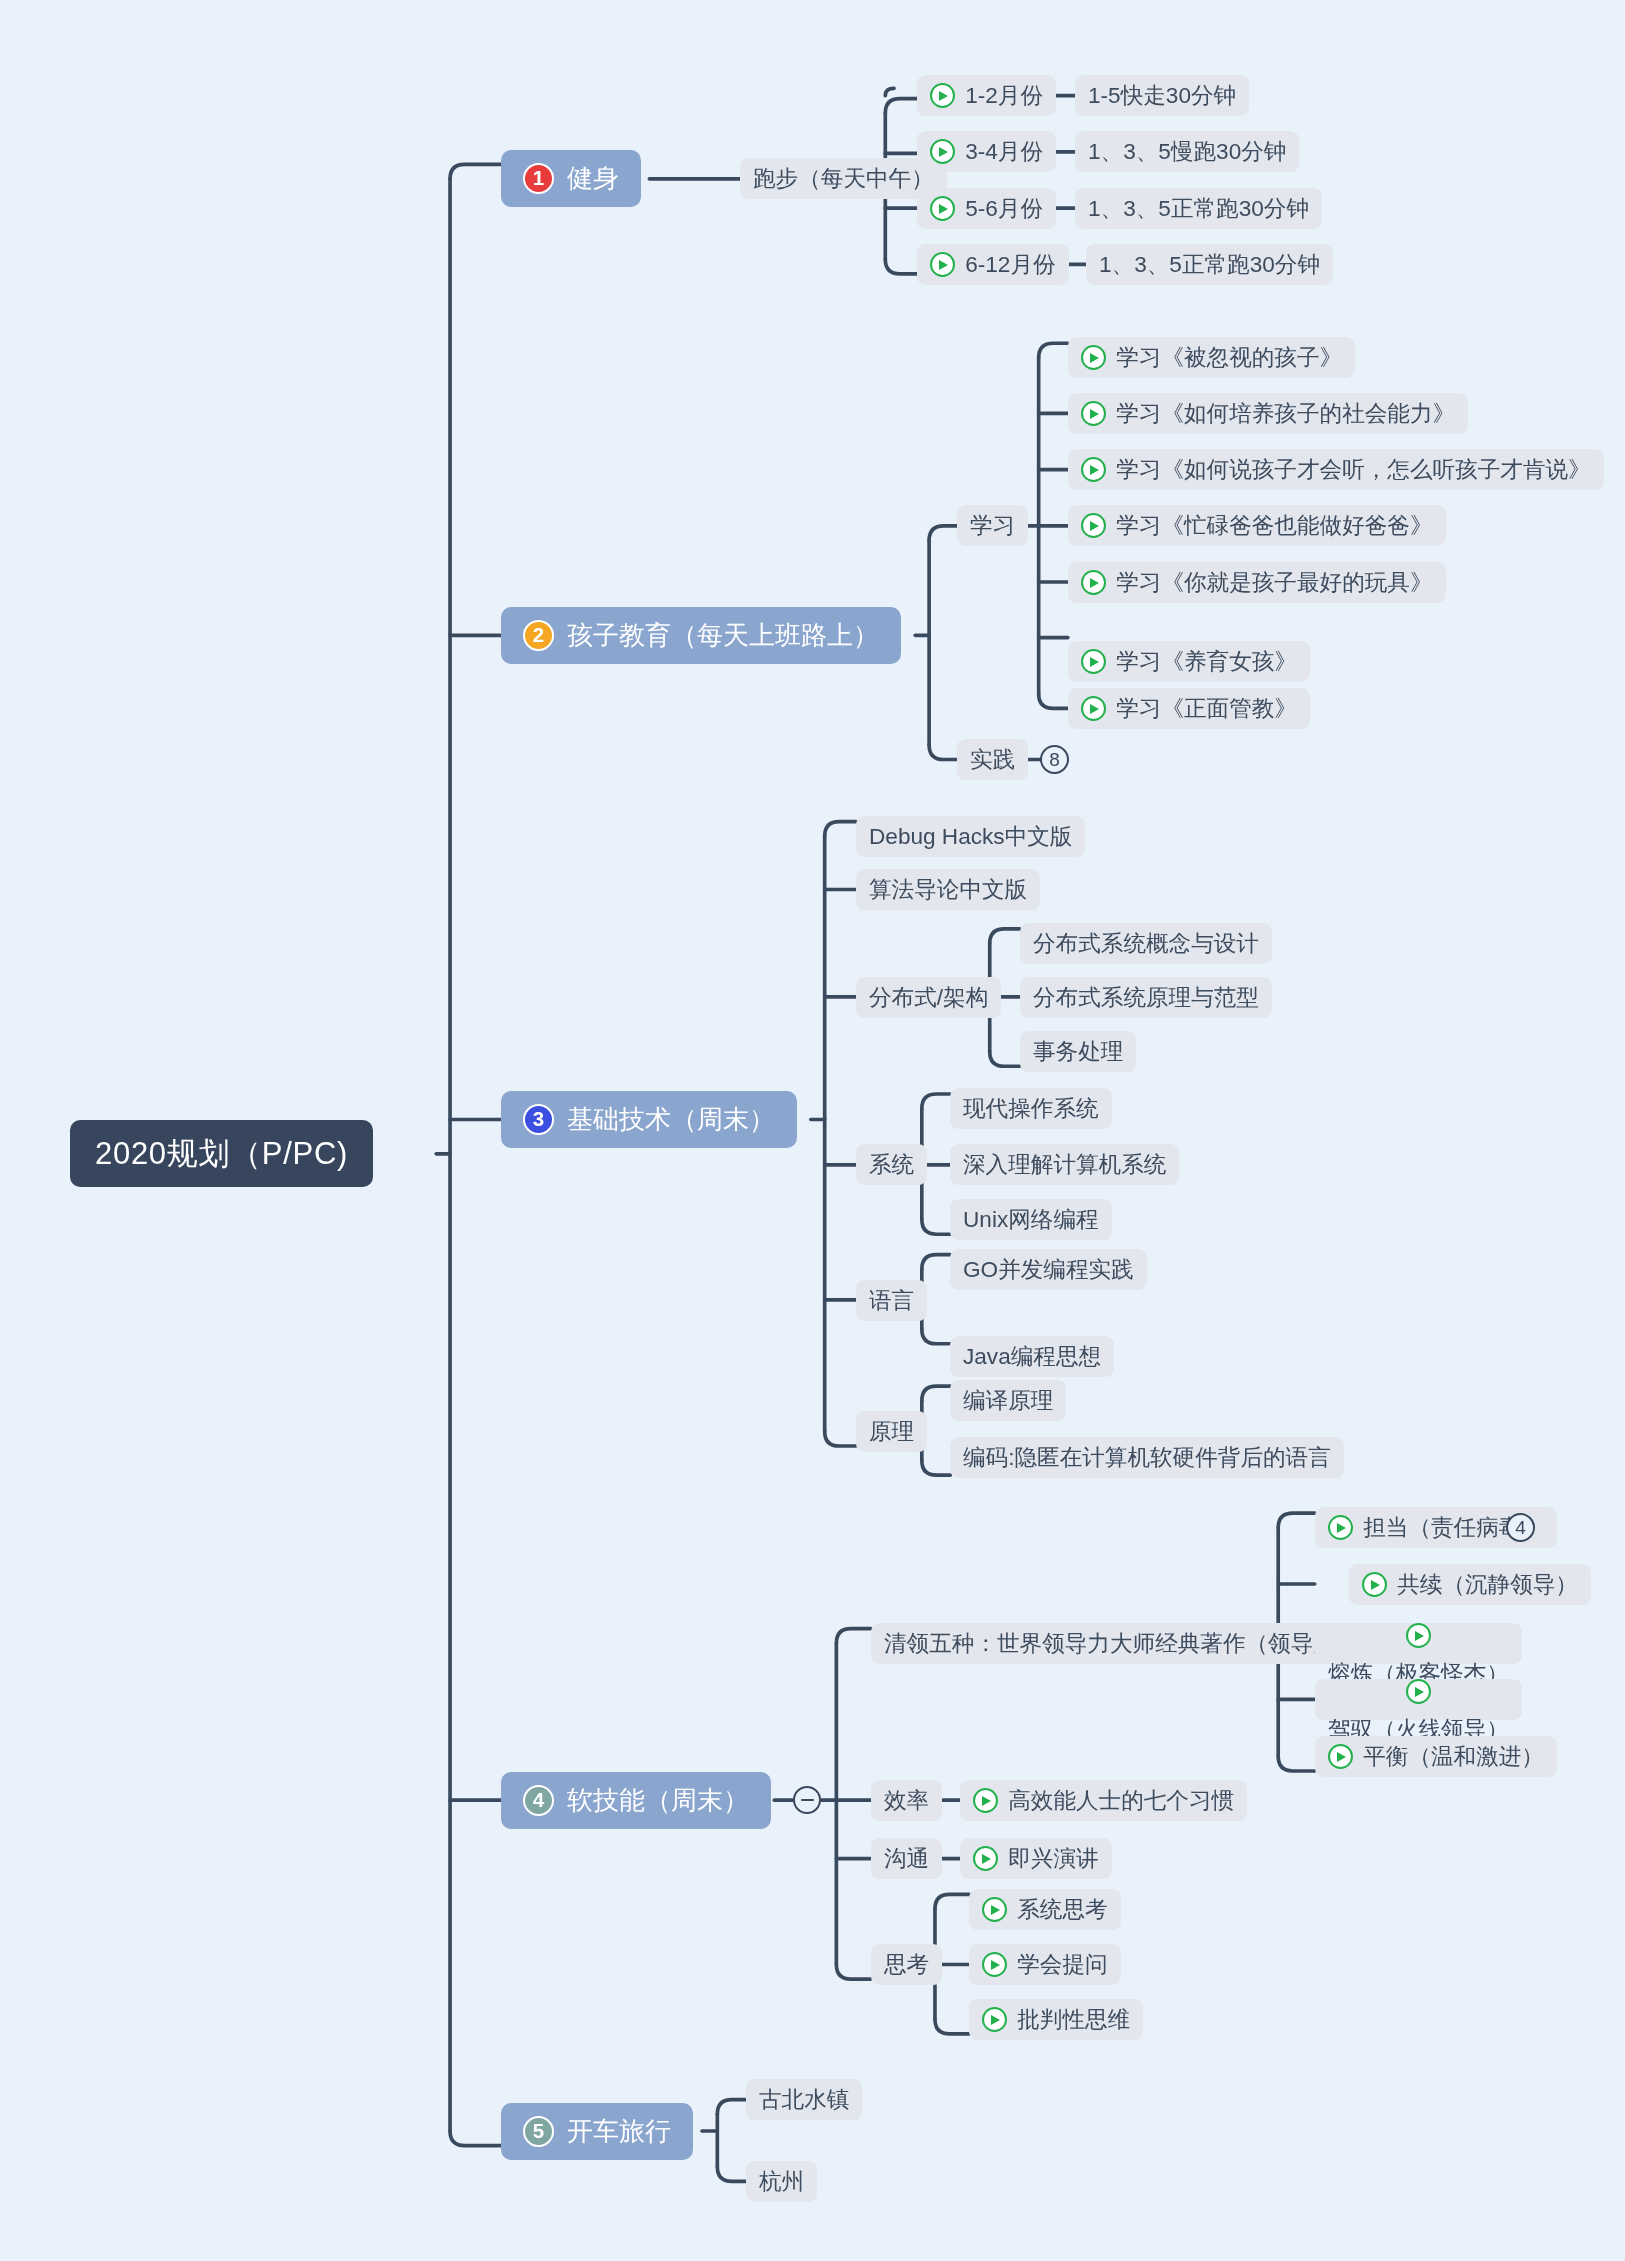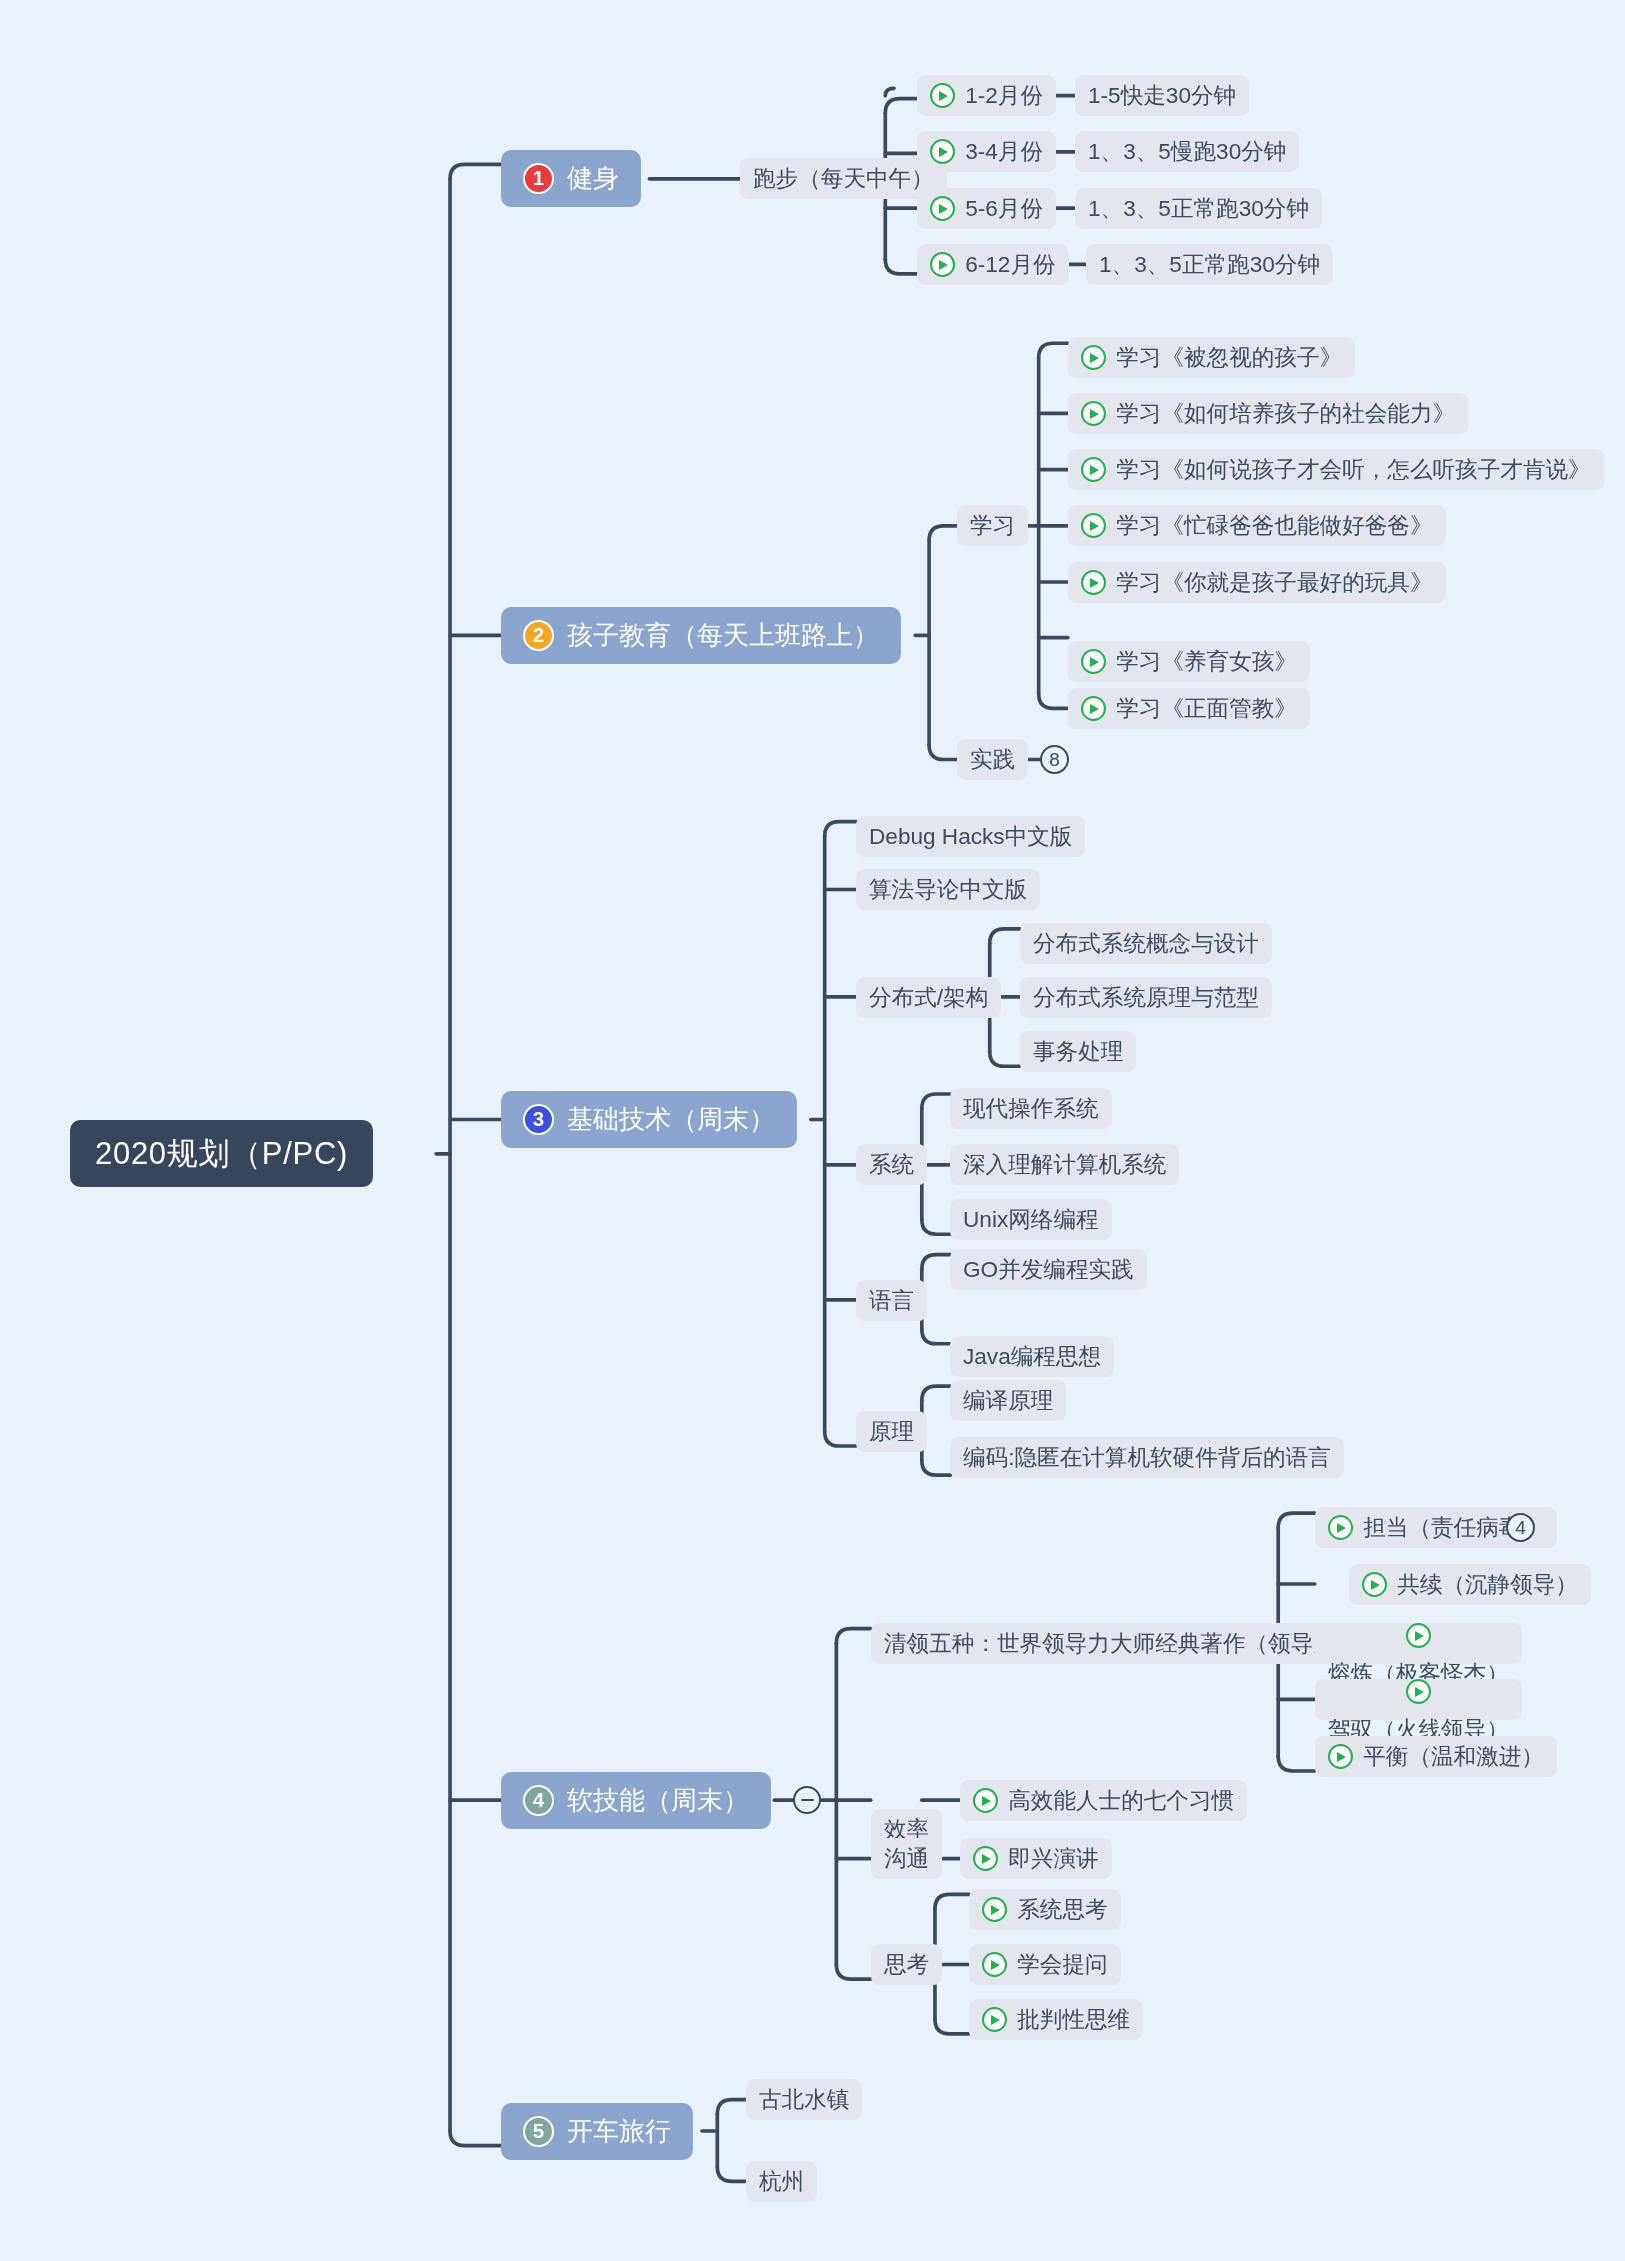--- a/index.html
+++ b/index.html
@@ -359,21 +359,21 @@
   </div>
   <div class="node chip" style="left:1315px;top:1679px;flex-direction:column;">
     <span class="play"></span>
     <span>驾驭（火线领导）</span>
   </div>
   <div class="node chip" style="left:1315px;top:1736px;">
     <span class="play"></span>
     <span>平衡（温和激进）</span>
   </div>
 
-  <div class="node chip" style="left:871px;top:1780px;margin-top:29px;">
+  <div class="node chip" style="left:871px;top:1780px;">
     <span>效率</span>
   </div>
   <div class="node chip" style="left:960px;top:1780px;">
     <span class="play"></span>
     <span>高效能人士的七个习惯</span>
   </div>
 
   <div class="node chip" style="left:871px;top:1838px;">
     <span>沟通</span>
   </div>

